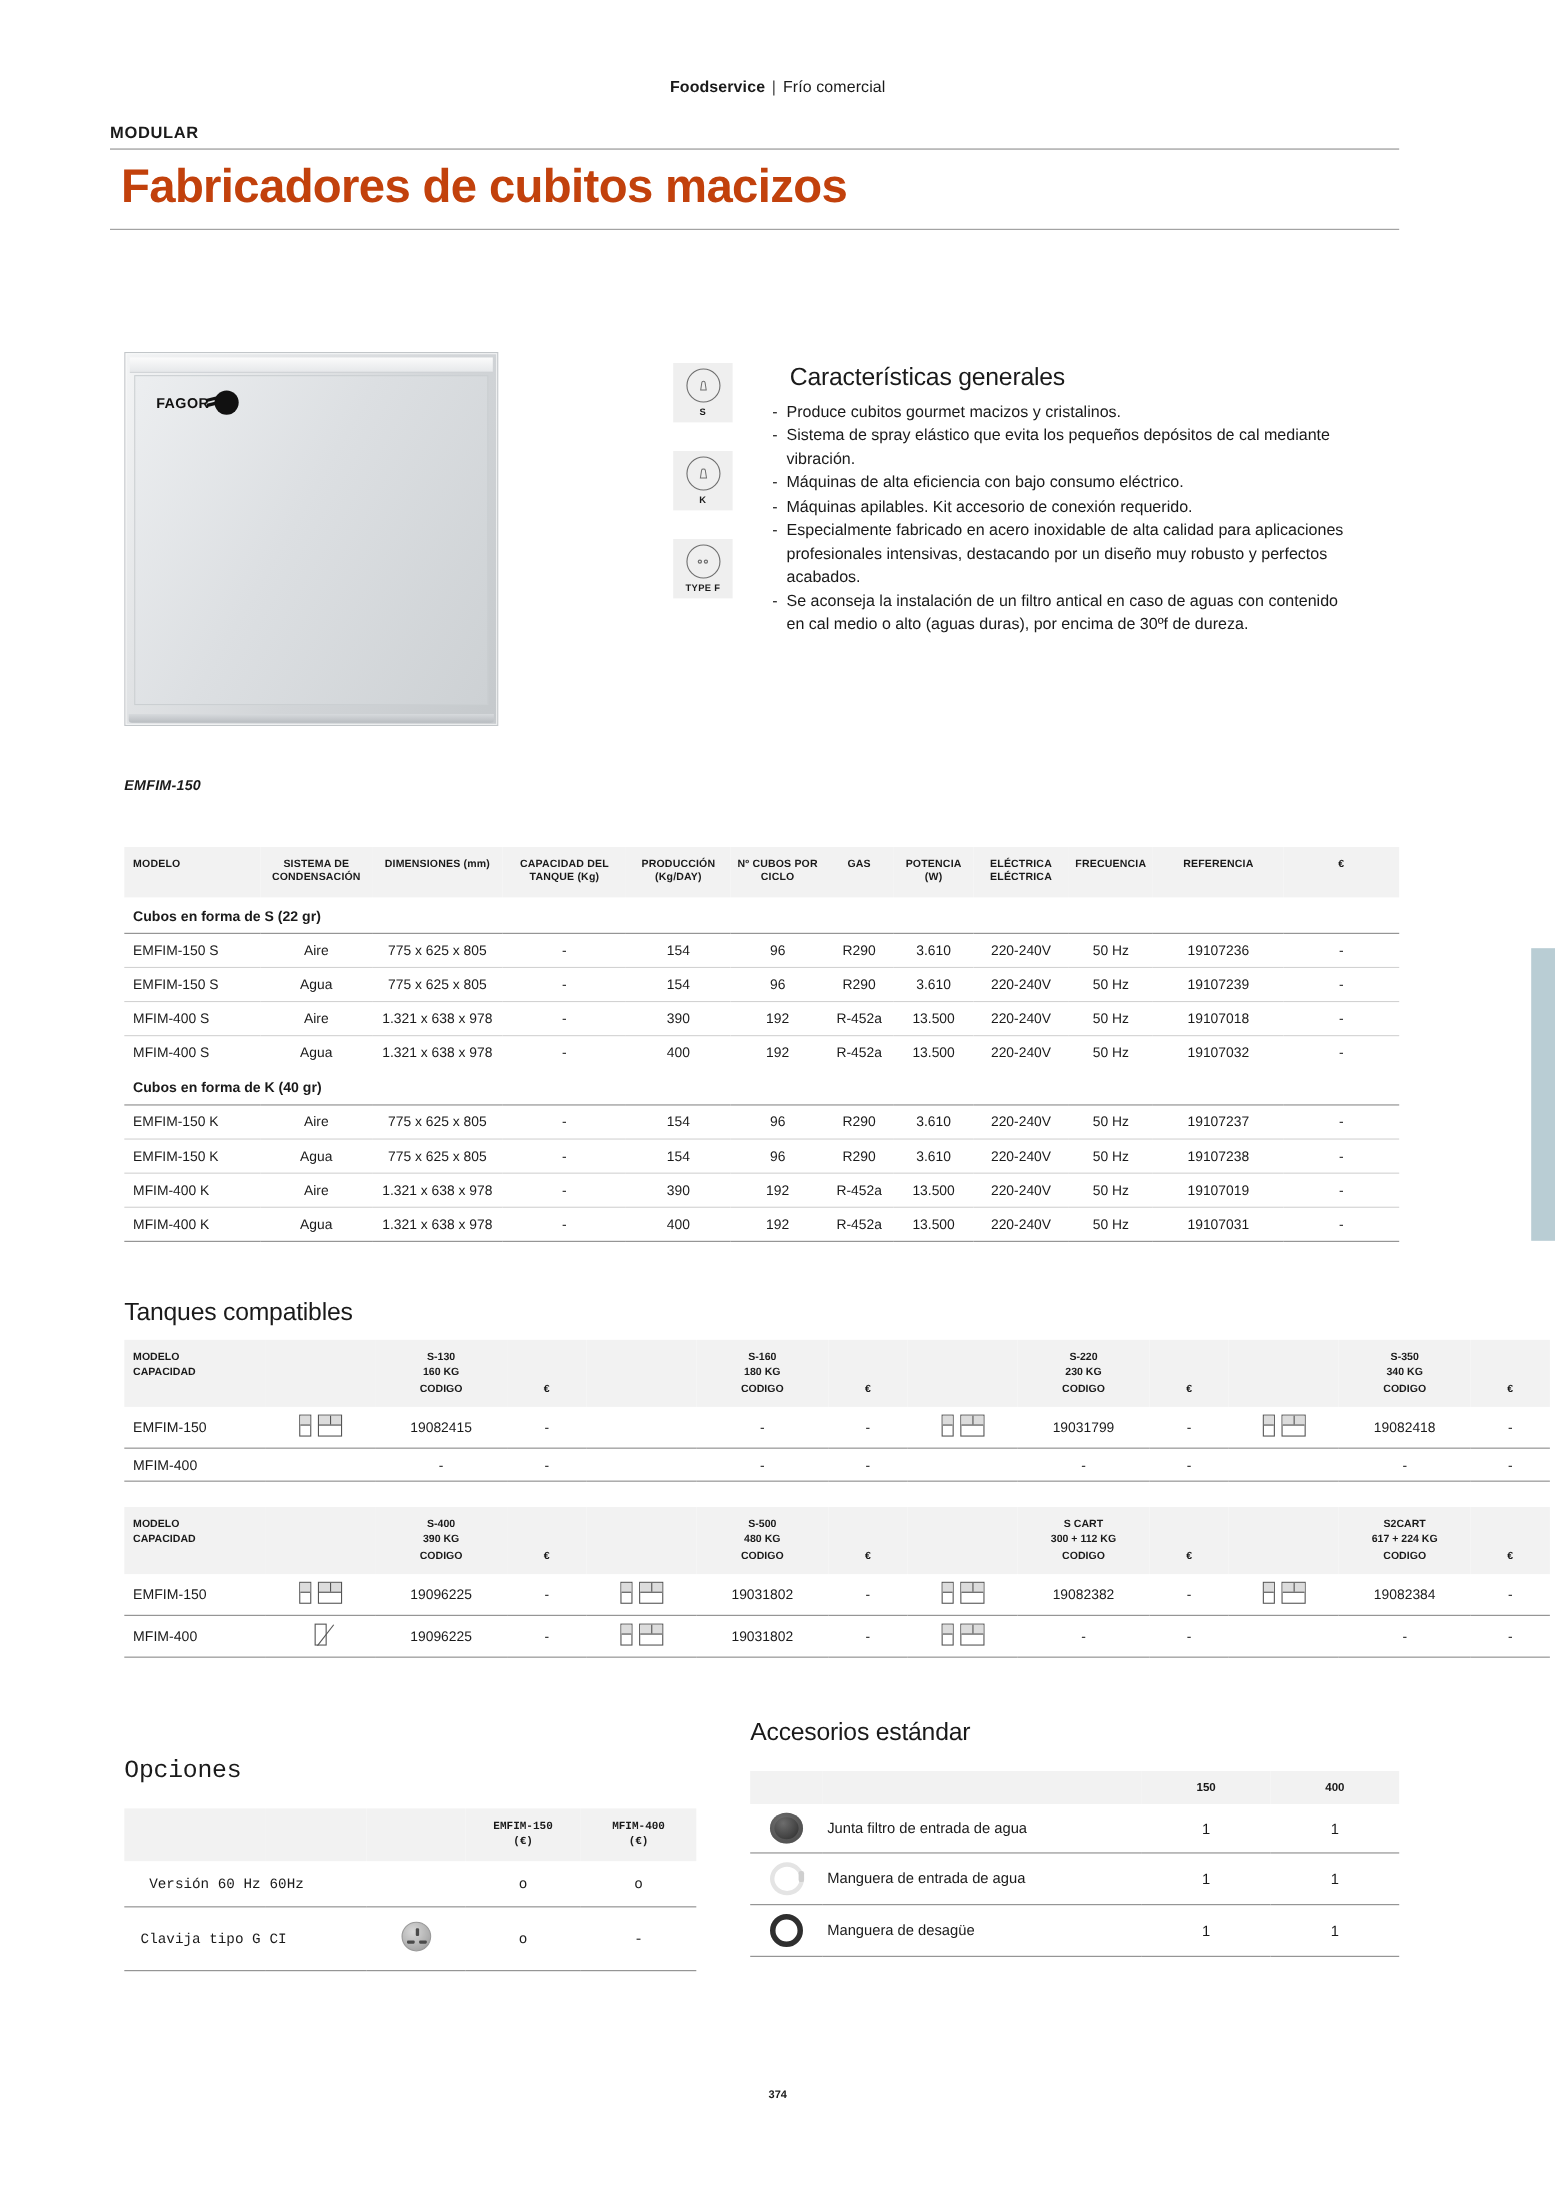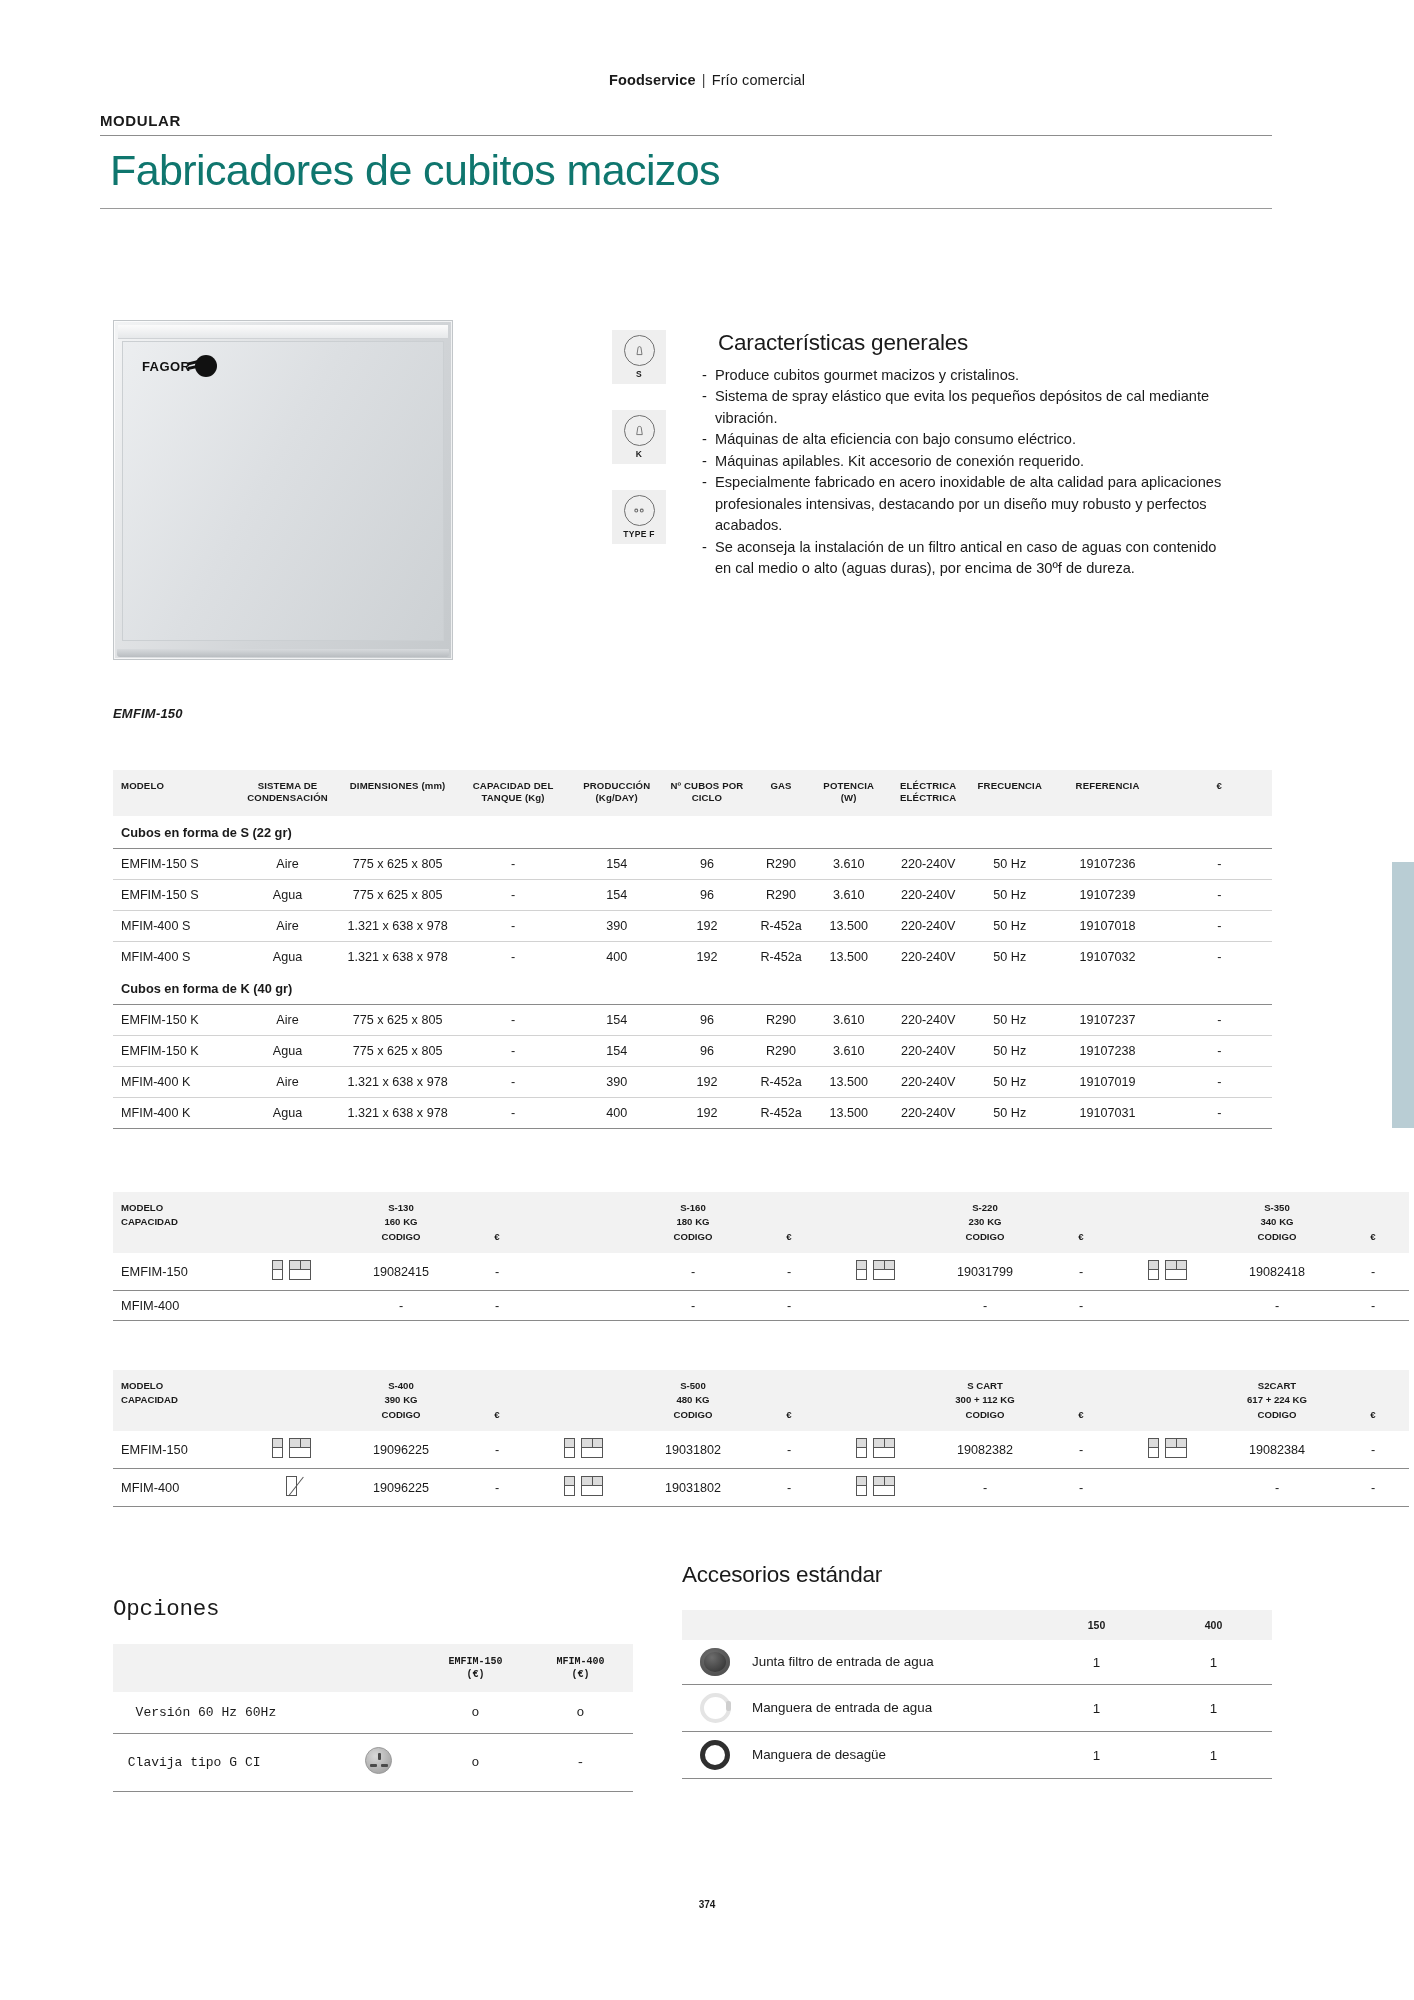--- a/index.html
+++ b/index.html
@@ -31,21 +31,21 @@
   .kicker {
     position: absolute; top: 112px; left: 100px;
     font-size: 15px; font-weight: bold; letter-spacing: .6px;
   }
   .rule-top {
     position: absolute; top: 135px; left: 100px; width: 1172px;
     border-top: 1.6px solid #8d8d8d;
   }
   .page-title {
     position: absolute; top: 146px; left: 110px;
-    font-size: 43px; font-weight: 400; letter-spacing: -.6px; color: #0f766e;
+    font-size: 43px; font-weight: 700; letter-spacing: -.6px; color: #c2410c;
   }
   .rule-title {
     position: absolute; top: 208px; left: 100px; width: 1172px;
     border-top: 1.1px solid #9a9a9a;
   }
 
   
   .photo-wrap {
     position: absolute; left: 113px; top: 320px;
     width: 340px; height: 350px;
@@ -487,20 +487,21 @@
           <td>220-240V</td>
           <td>50 Hz</td>
           <td>19107031</td>
           <td>-</td>
         </tr>
       </tbody>
     </table>
   </div>
 
   <div class="tank-sec" style="top:1180px;">
+    <div class="sec-title">Tanques compatibles</div>
 
     <div class="tank-table">
       <table>
         <colgroup>
           <col style="width:128px">
           <col style="width:100px">
             <col style="width:120px">
             <col style="width:72px">
           <col style="width:100px">
             <col style="width:120px">

